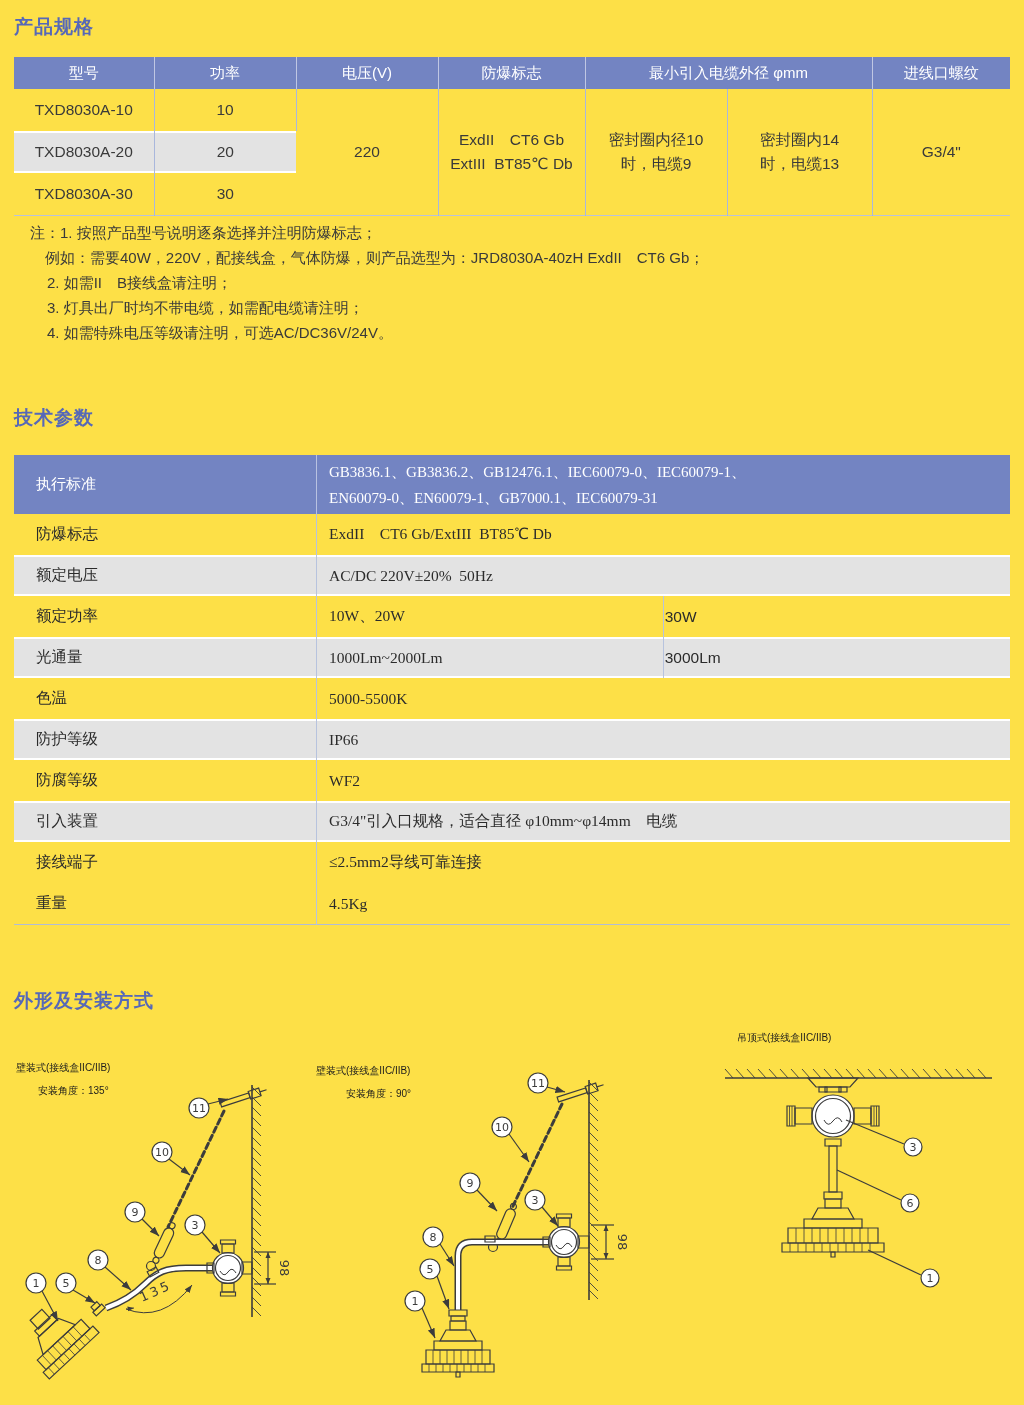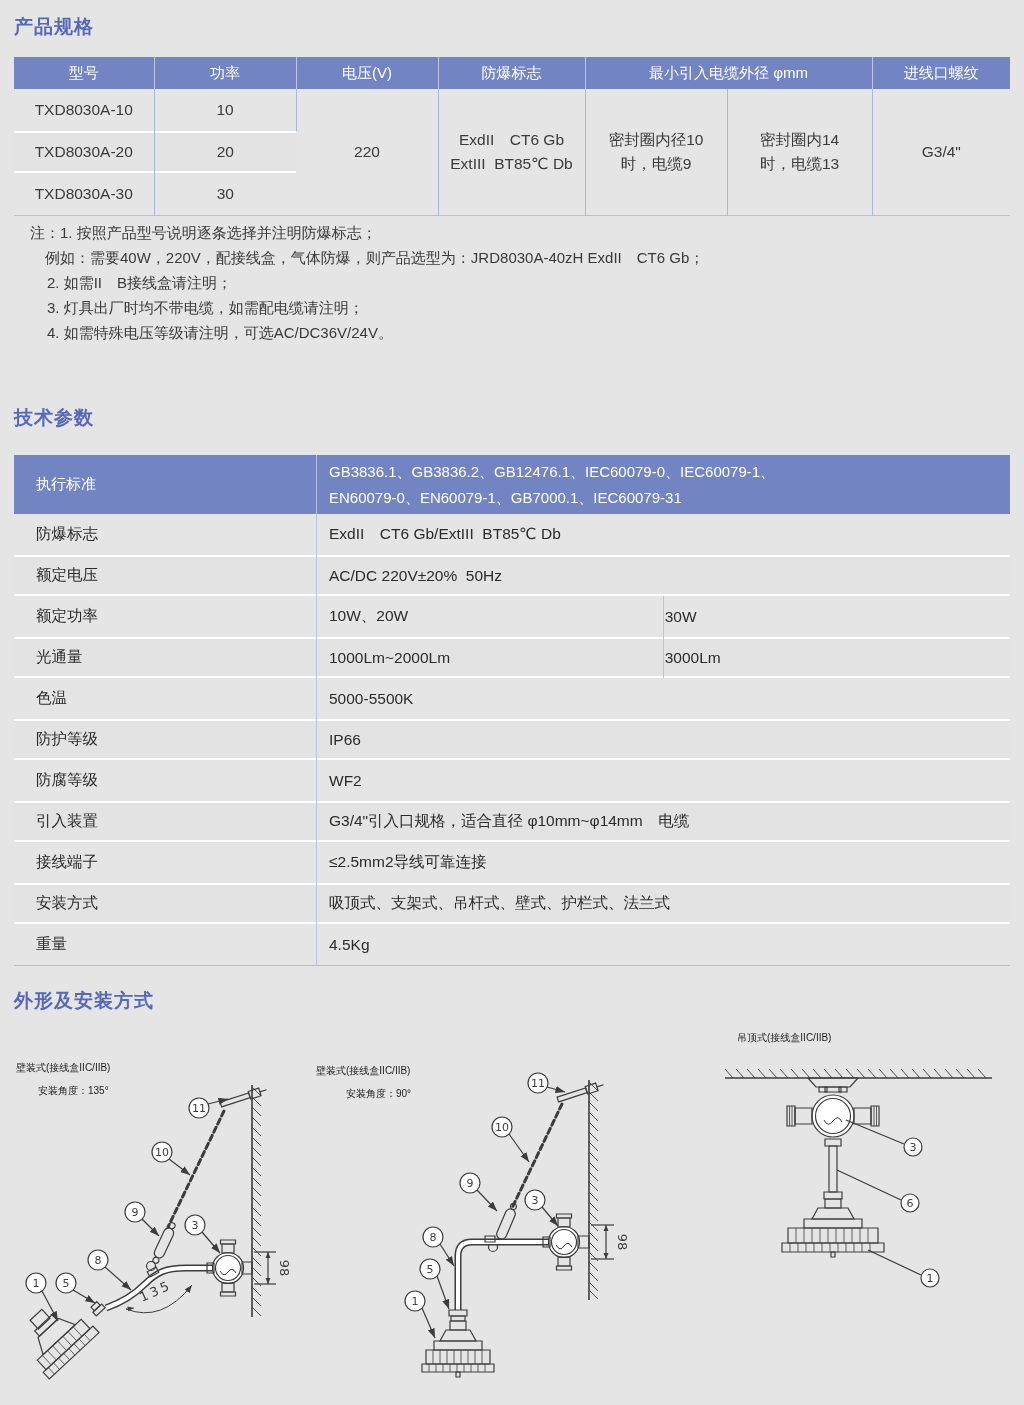--- a/index.html
+++ b/index.html
@@ -1,37 +1,37 @@
 <!DOCTYPE html>
 <html><head>
 <meta charset="utf-8">
 <style>
   html,body{margin:0;padding:0;background:#fff;}
-  .page{position:relative;width:1024px;height:1405px;background:#e5e5e5;overflow:hidden;
+  .page{position:relative;width:1024px;height:1405px;background:#fde047;overflow:hidden;
         font-family:"Liberation Sans","DejaVu Sans",sans-serif;color:#333;}
   .sec-title{position:absolute;font-size:19px;font-weight:bold;color:#5668b8;letter-spacing:1px;}
   
   table{border-collapse:collapse;table-layout:fixed;}
   .spec-table{position:absolute;left:14px;top:57px;width:996px;border-bottom:1px solid #b9c2dc;}
   .spec-table th{background:#7384c2;color:#fff;font-weight:normal;font-size:15px;height:30px;
                  border-right:1px solid rgba(255,255,255,.55);}
   .spec-table th:last-child{border-right:none;text-align:center;}
   .spec-table td{height:40px;text-align:center;font-size:15.5px;color:#3a3a3a;
                  border-right:1px solid #a9b7dc;line-height:24px;}
   .spec-table td:last-child,.spec-table td.lastcol{border-right:none;}
   .spec-table td.g{background:#e3e3e3;box-shadow:inset 0 2px 0 #fff,inset 0 -2px 0 #fff;}
   
   .notes{position:absolute;left:30px;top:220px;font-size:15px;color:#3a3a3a;line-height:25px;white-space:nowrap;}
   .notes .ex{margin-left:15px;}
   .notes .it{margin-left:17px;}
   
   .tech-table{position:absolute;left:14px;top:455px;width:996px;border-bottom:1px solid #b0bcd8;}
   .tech-table td{font-size:15.5px;color:#2b2b2b;height:39px;text-align:left;}
   .tech-table td.lab{width:279px;padding-left:22px;border-right:1px solid #b7c3de;}
-  .tech-table td.val{padding-left:12px;}
+  .tech-table td.val{padding-left:12px;font-family:Liberation Serif, serif;}
   .tech-table td.val2{width:357px;border-left:1px solid #b7c3de;}
   .tech-table tr.hd td{background:#7384c2;color:#fff;height:57px;font-size:15px;}
   .tech-table tr.hd td.lab{border-right:1px solid rgba(255,255,255,.5);}
   .tech-table tr.hd .two{line-height:26px;}
   .tech-table tr.g td{background:#e3e3e3;box-shadow:inset 0 2px 0 #fff,inset 0 -2px 0 #fff;}
   
   .cap{position:absolute;font-size:10px;color:#1c1c1c;line-height:23px;white-space:nowrap;}
   .fig{position:absolute;}
   .fig *{vector-effect:non-scaling-stroke;}
   svg text{font-family:"DejaVu Sans","Liberation Sans",sans-serif;}
@@ -141,24 +141,20 @@
       <td class="val" colspan="2">WF2</td>
     </tr>
     <tr class="g">
       <td class="lab">引入装置</td>
       <td class="val" colspan="2">G3/4"引入口规格，适合直径 φ10mm~φ14mm　电缆</td>
     </tr>
     <tr>
       <td class="lab">接线端子</td>
       <td class="val" colspan="2">≤2.5mm2导线可靠连接</td>
     </tr>
-    <tr class="g">
-      <td class="lab">安装方式</td>
-      <td class="val" colspan="2">吸顶式、支架式、吊杆式、壁式、护栏式、法兰式</td>
-    </tr>
     <tr>
       <td class="lab">重量</td>
       <td class="val" colspan="2">4.5Kg</td>
     </tr>
   </tbody>
     </table>
 
   <div class="sec-title" style="left:14px;top:988px;">外形及安装方式</div>
 
   <div class="cap" style="left:16px;top:1056px;">

